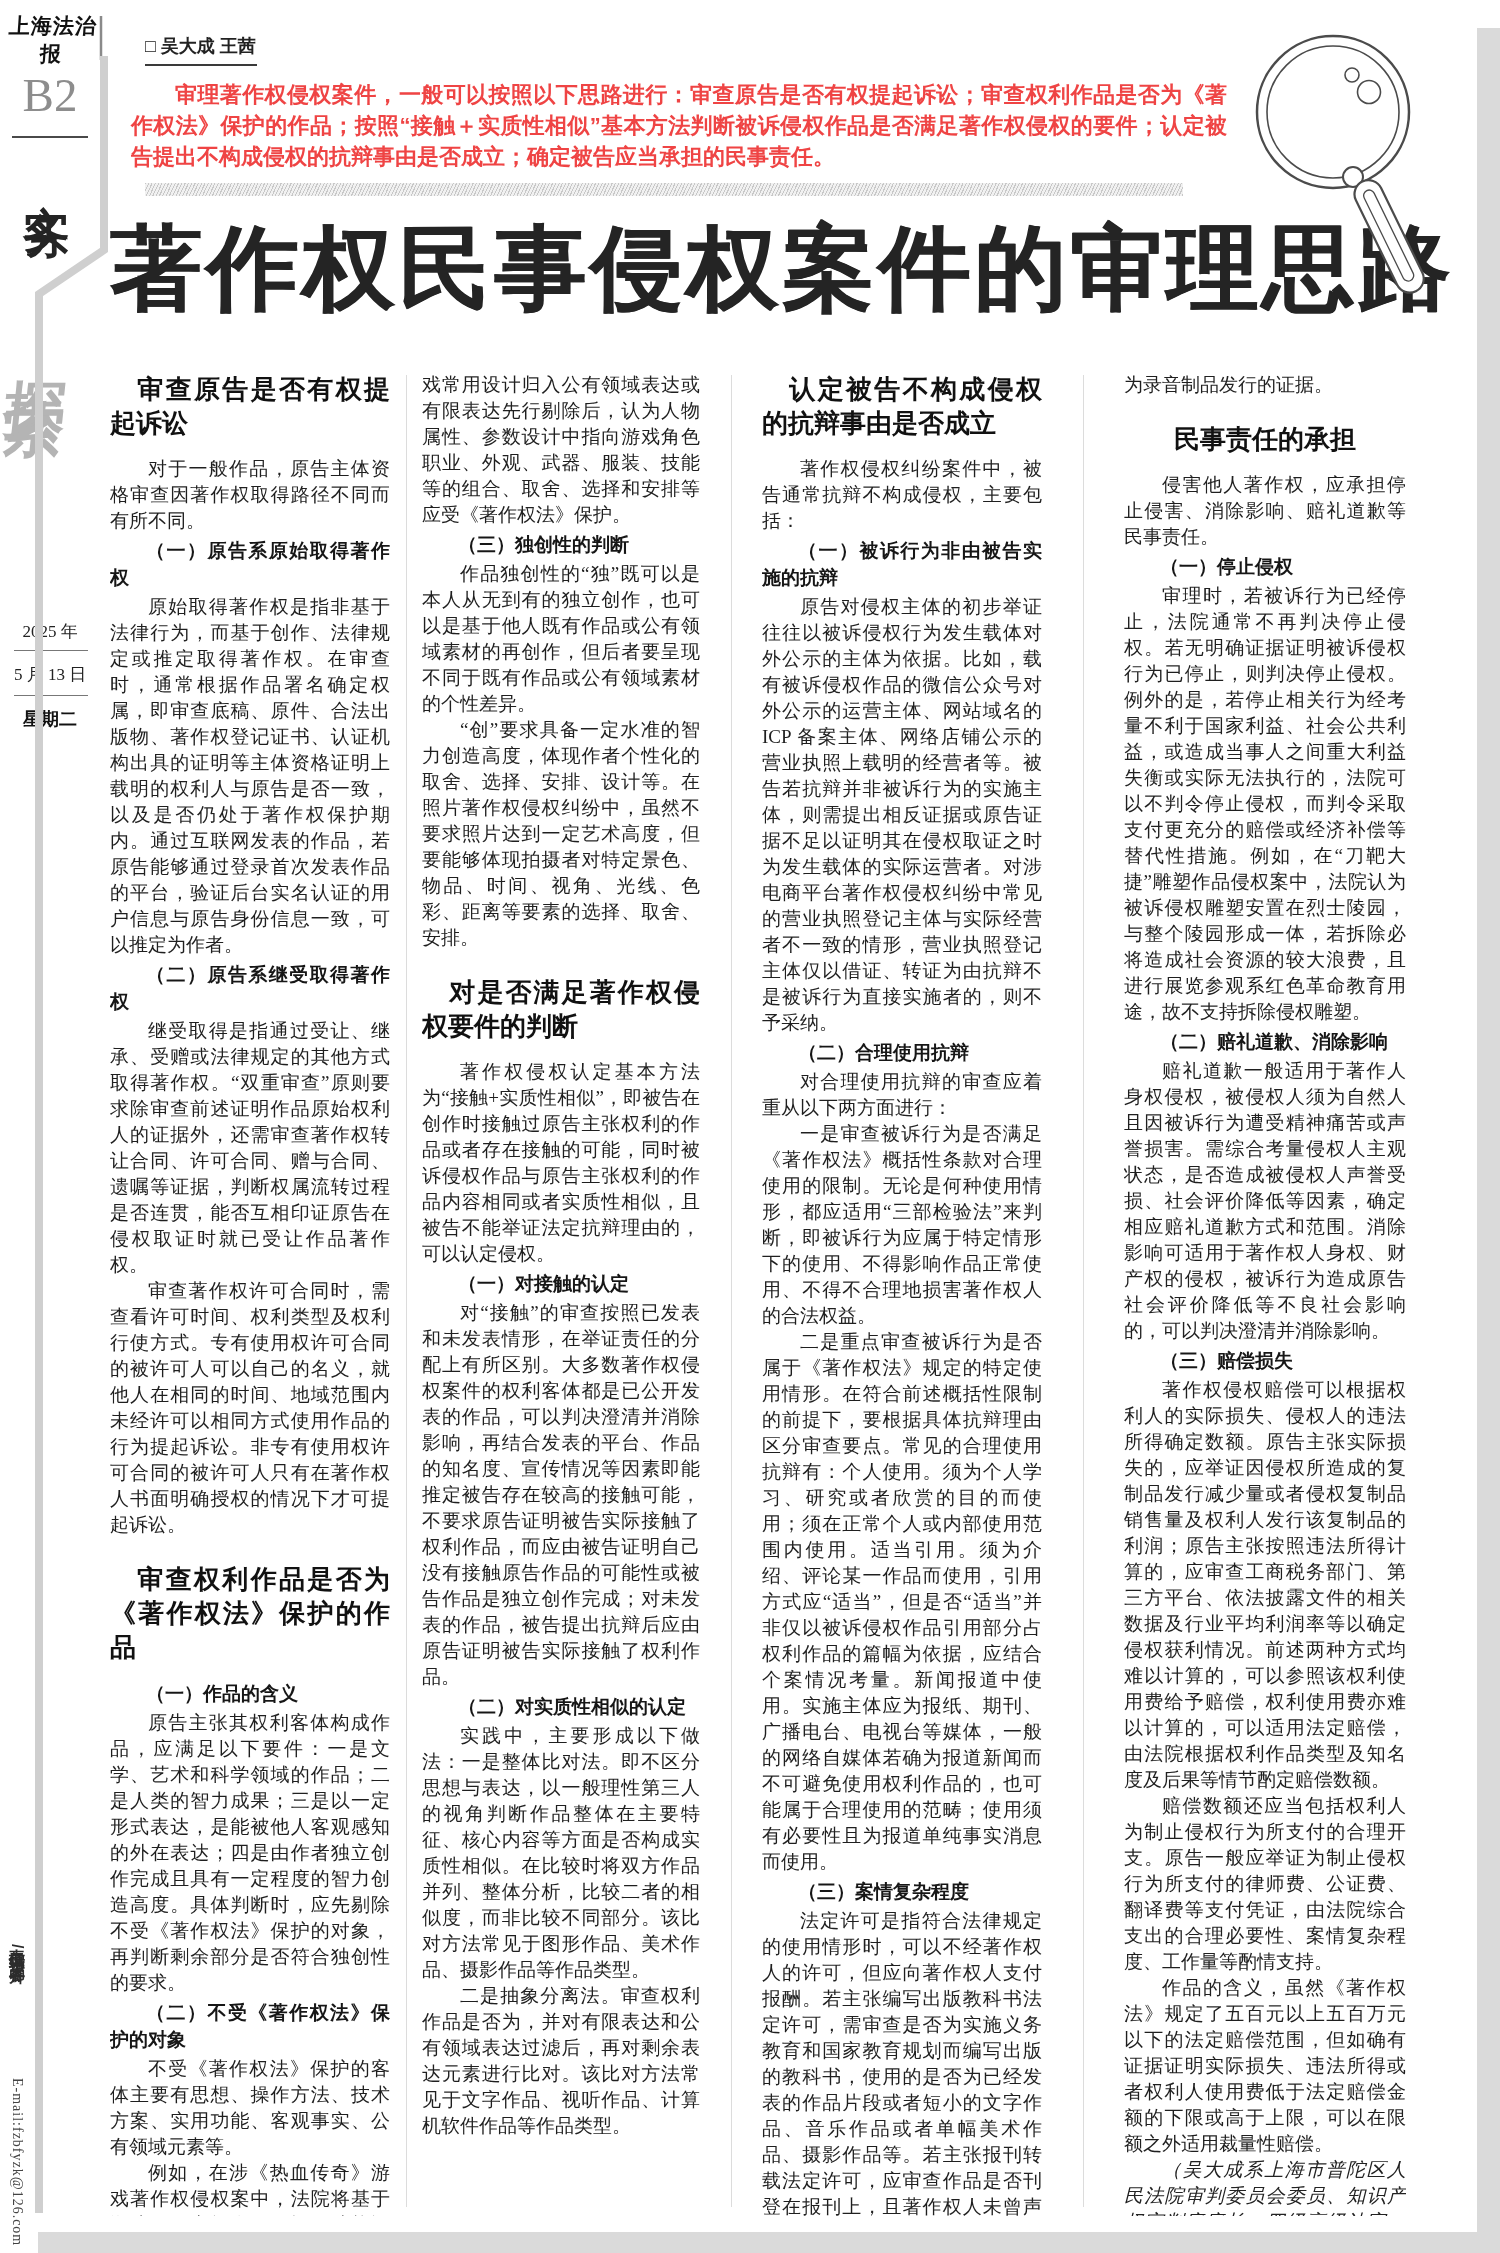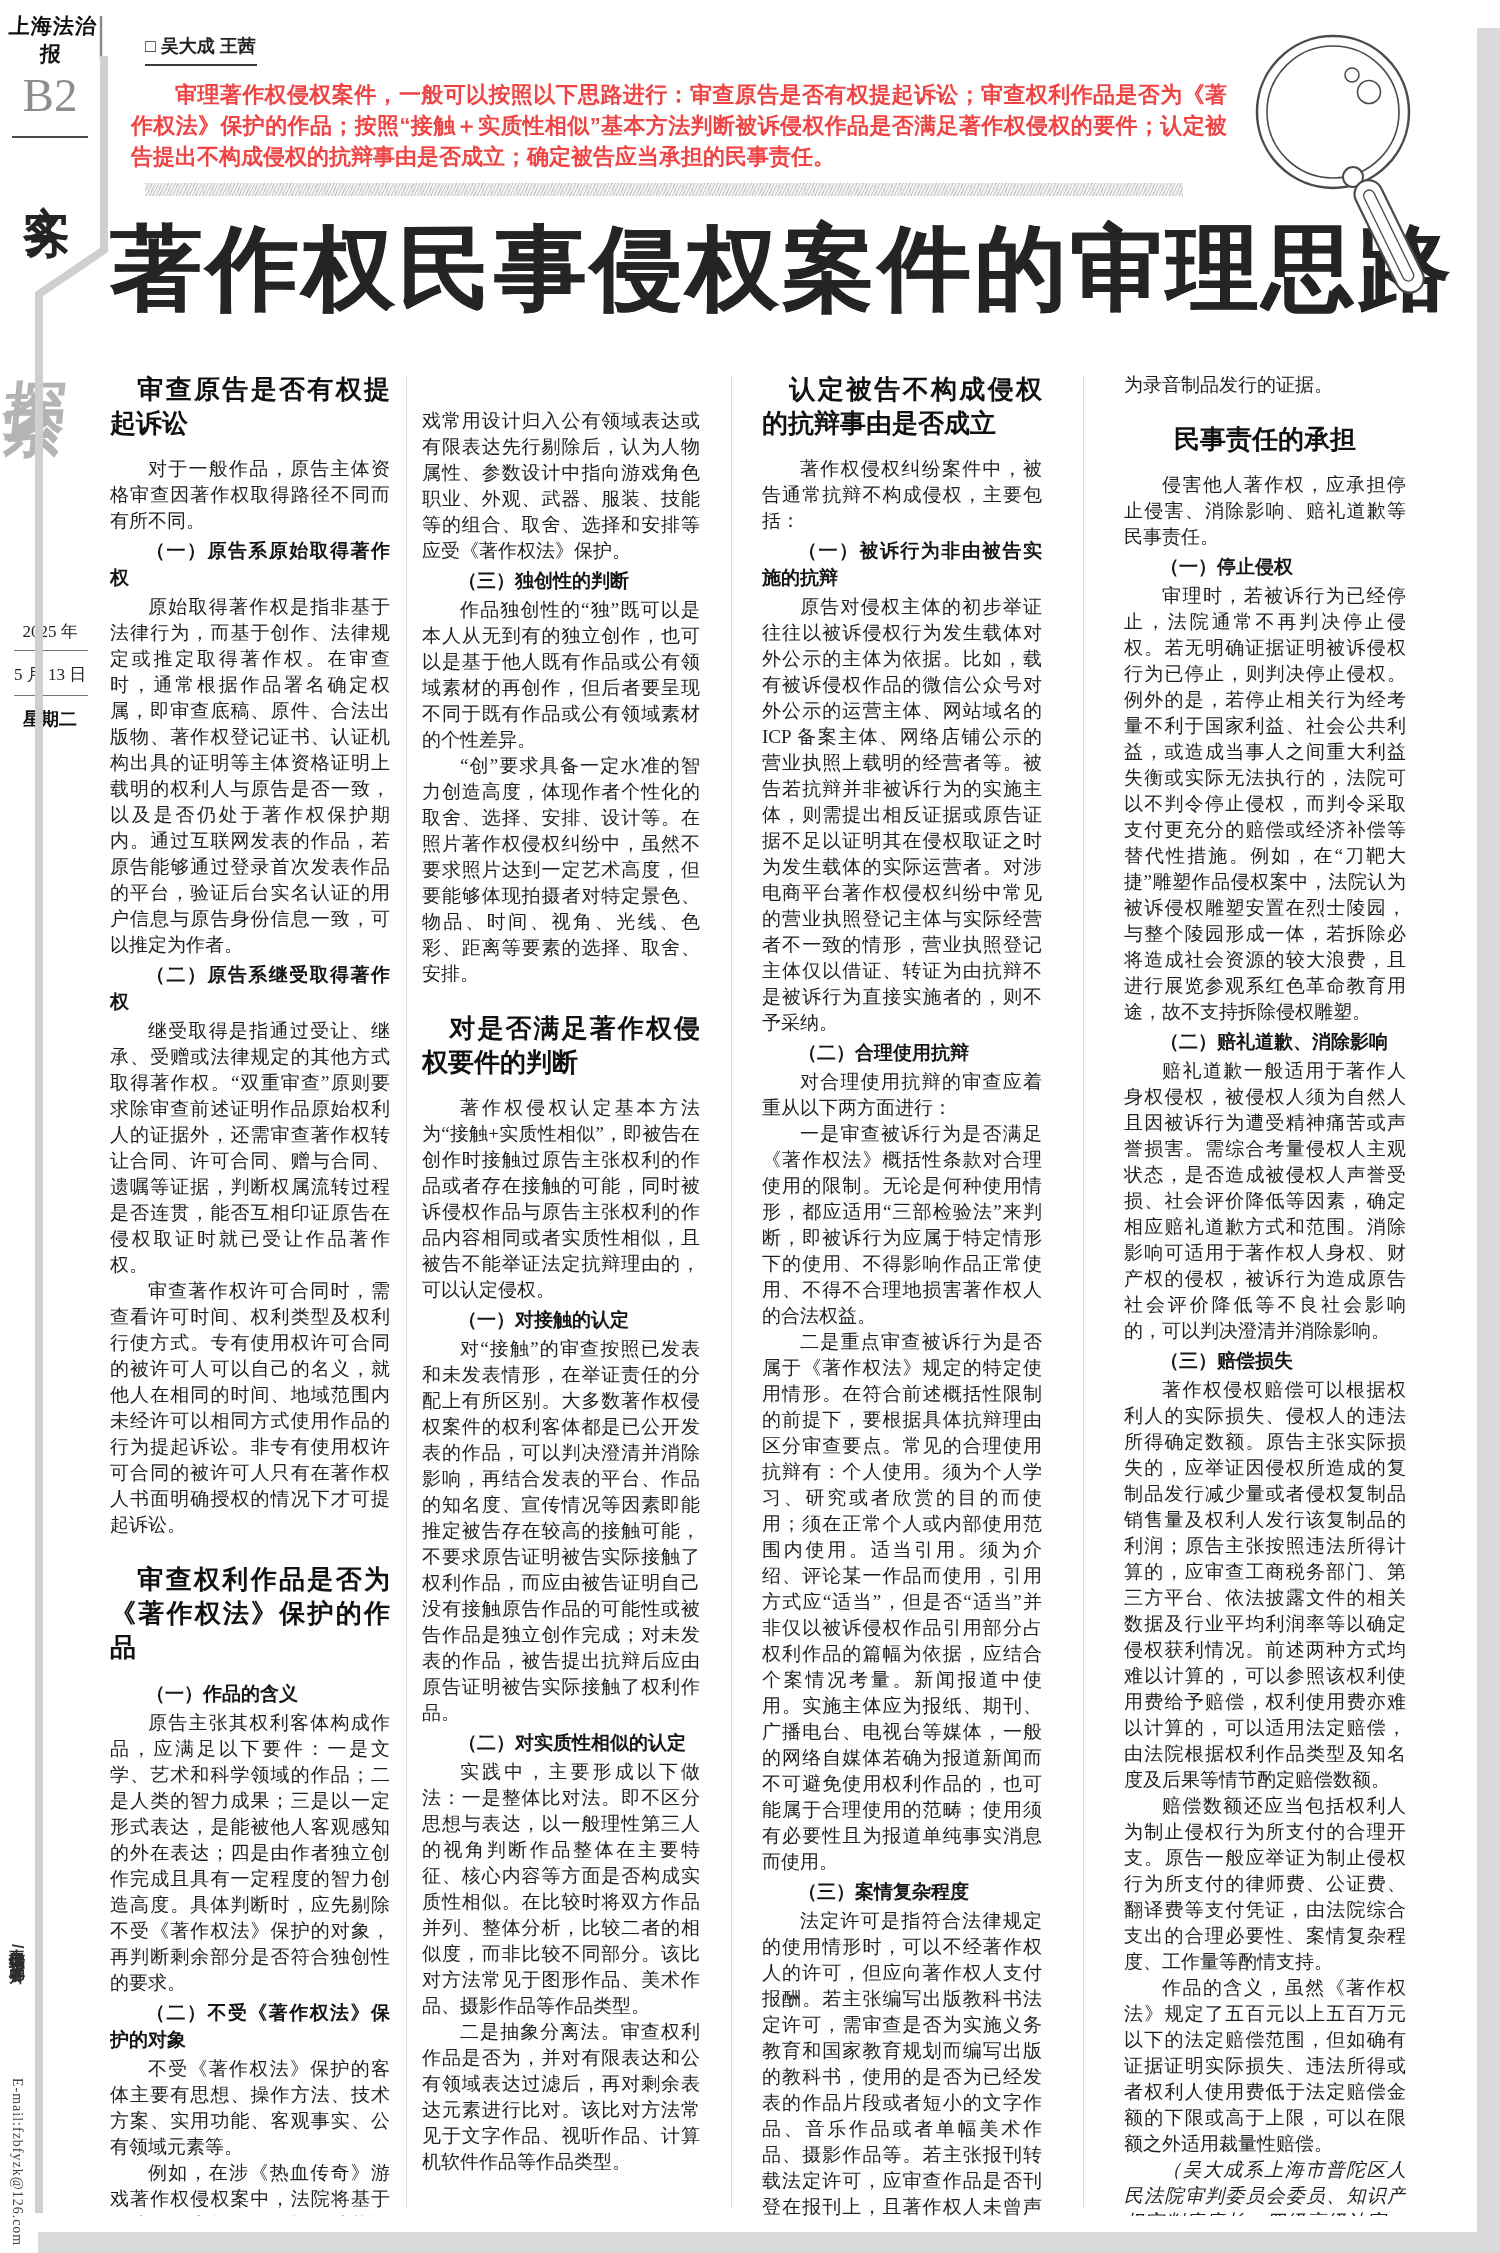--- a/index.html
+++ b/index.html
@@ -72,21 +72,21 @@
     left:110px;top:218px;width:1340px;white-space:nowrap;
     font-family:"Liberation Serif","DejaVu Serif",serif;
     font-size:92px;line-height:102px;font-weight:bold;color:#242424;letter-spacing:4px;
     text-shadow:1px 0 0 #242424;
   }
 
   
   #columns .col{position:absolute;top:368px;height:1848px;overflow:hidden;
     text-align:justify;}
   .col:nth-child(1){left:110px;width:280px;}
-  .col:nth-child(2){left:422px;width:278px;margin-top:36px;}
+  .col:nth-child(2){left:422px;width:278px;}
   .col:nth-child(3){left:762px;width:280px;}
   .col:nth-child(4){left:1124px;width:282px;}
   .colrule{top:375px;width:1px;height:1832px;background:#dcdcdc;}
   .cr1{left:406px;} .cr2{left:731px;} .cr3{left:1083px;}
 
   .blk-p,.blk-pc,.blk-note{
     font-size:19px;line-height:26px;color:#1f1f1f;margin:0;
     font-family:"Liberation Serif","DejaVu Serif",serif;
   }
   .blk-p{text-indent:2em;}

